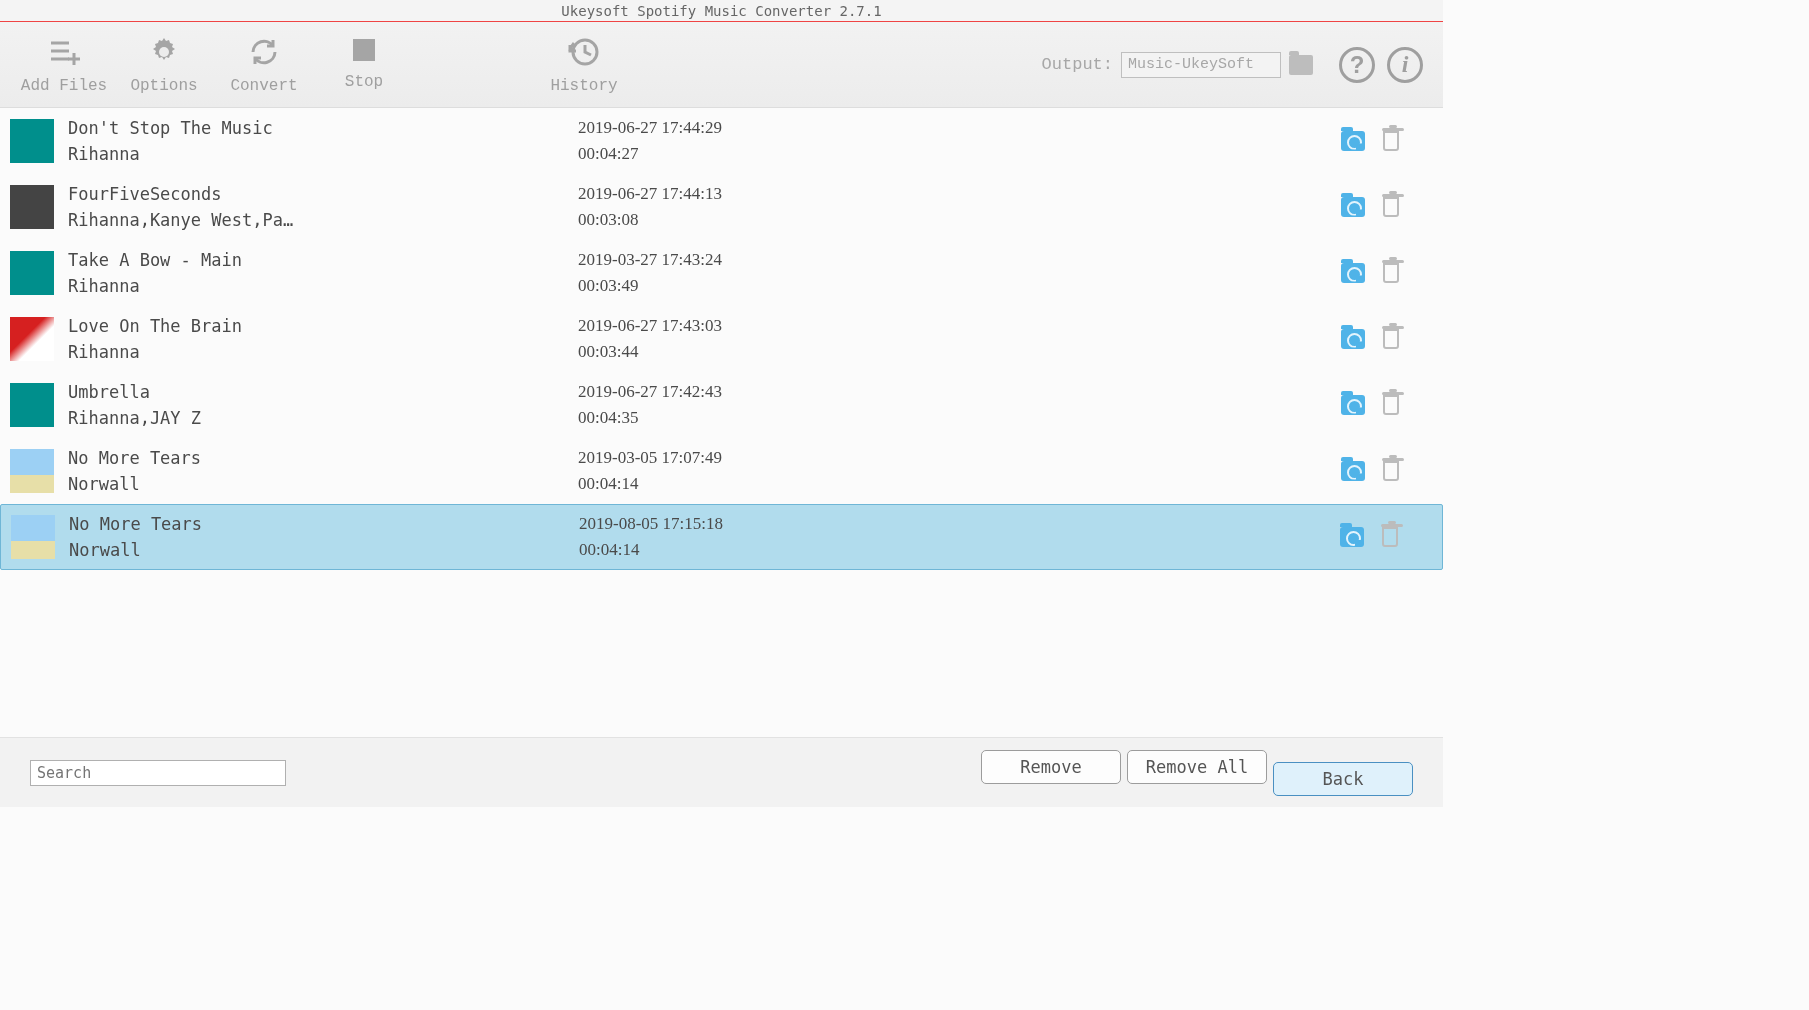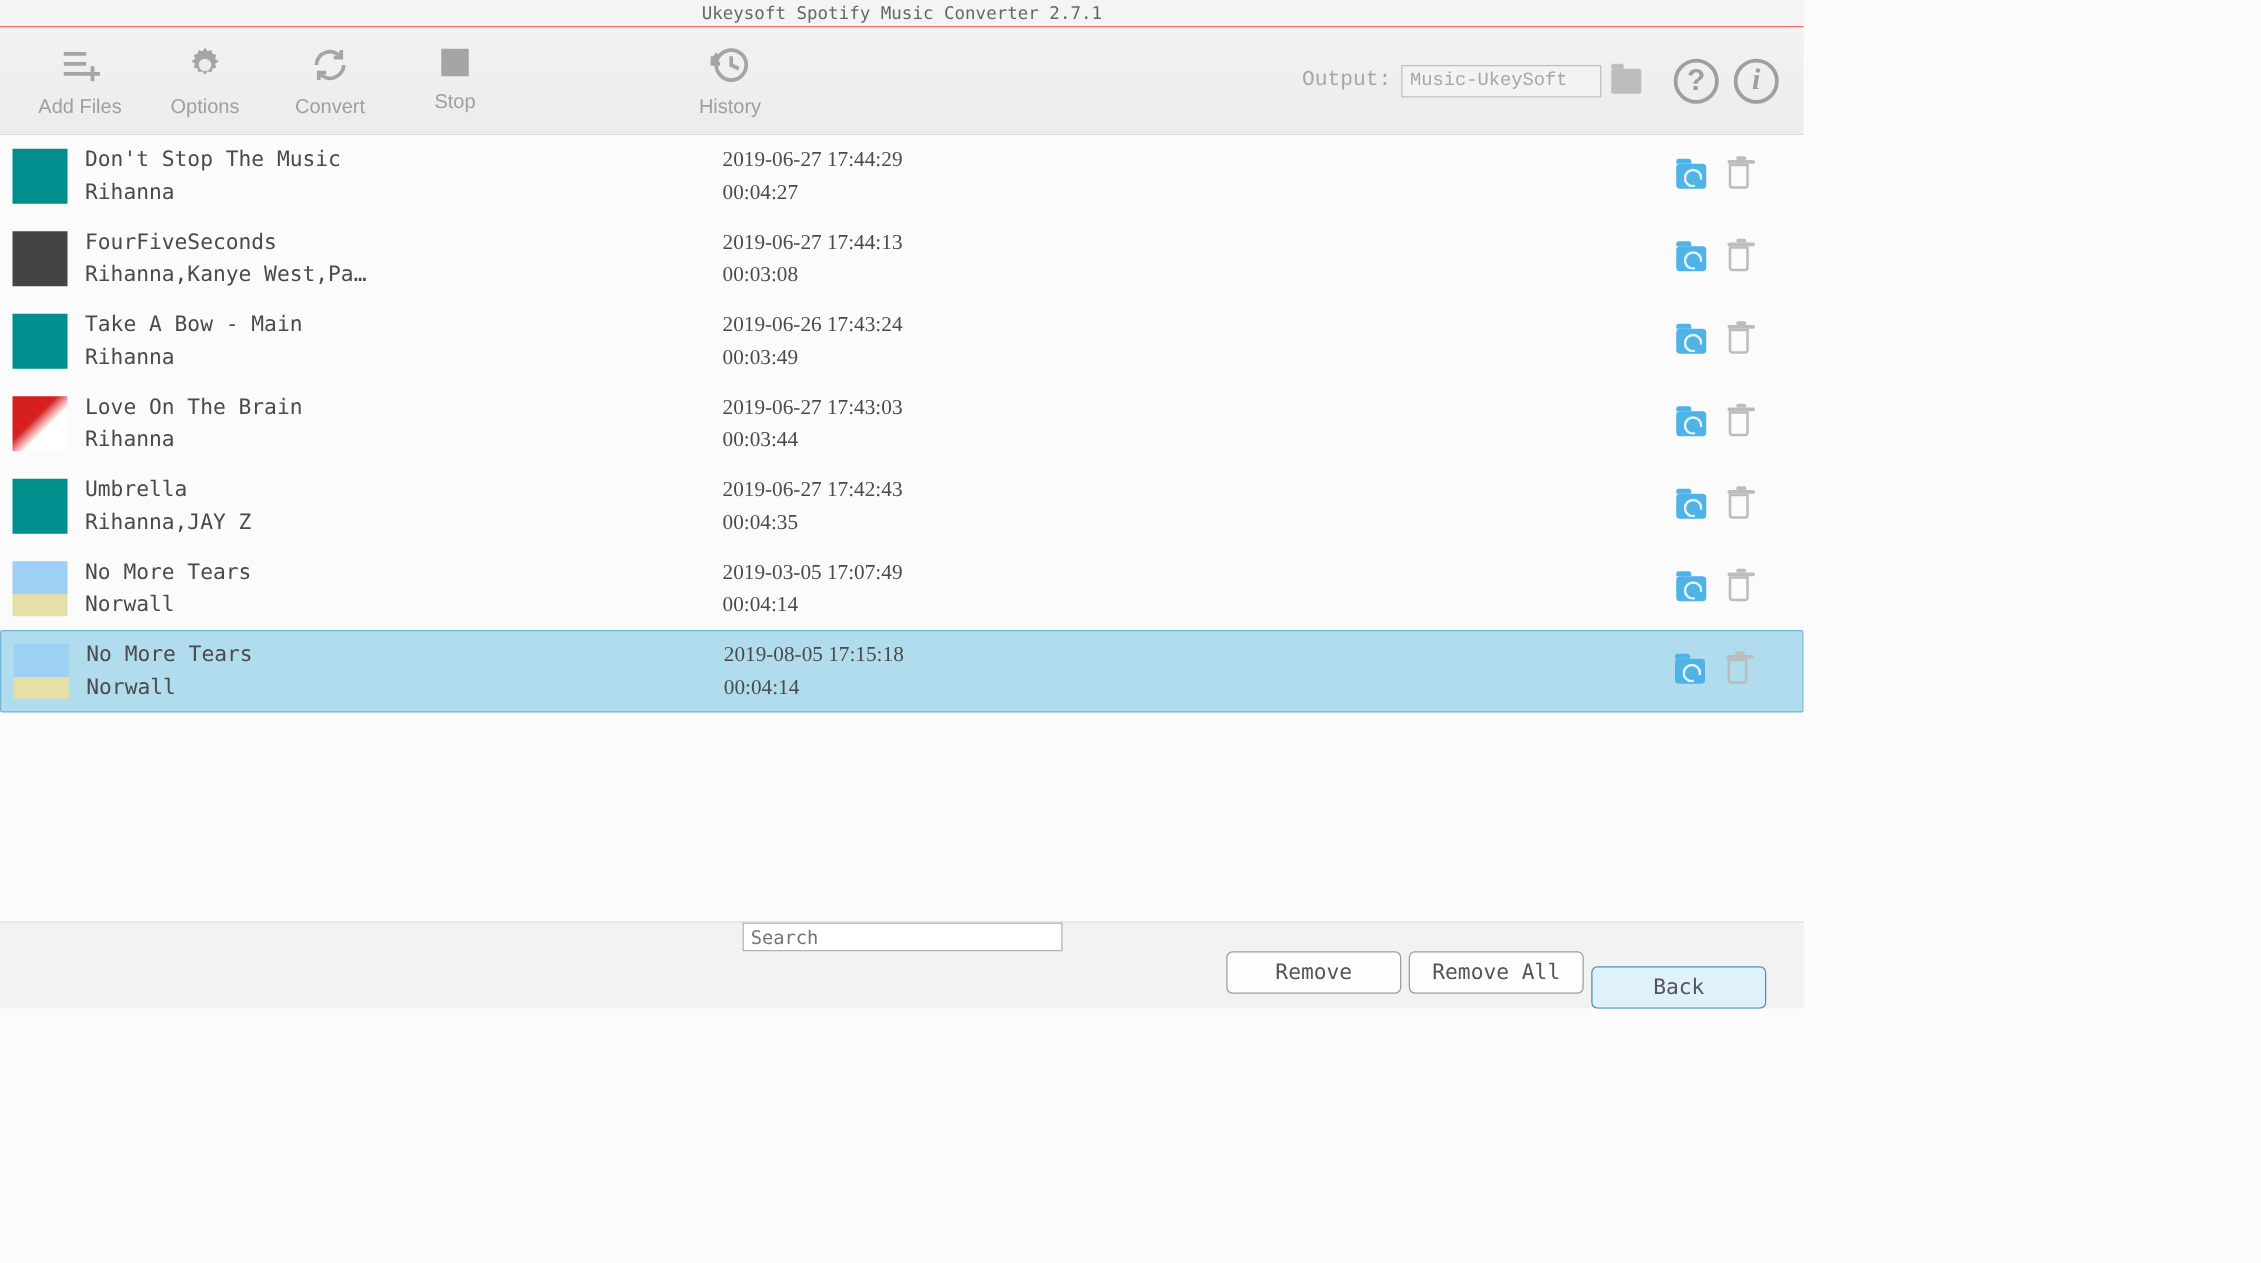--- a/index.html
+++ b/index.html
@@ -34,21 +34,21 @@
   .tbbtn {
     display: flex;
     flex-direction: column;
     align-items: center;
     justify-content: center;
     width: 100px;
     height: 80px;
     color: #9f9f9f;
     cursor: pointer;
     font-size: 16px;
-    font-family: Liberation Sans, sans-serif;
+    font-family: Liberation Mono, monospace;
   }
   .tbbtn svg, .tbbtn .icon-shape { width: 34px; height: 34px; margin-bottom: 8px; }
   .spacer { flex: 1; }
   .output-group {
     display: flex;
     align-items: center;
     color: #a7a7a7;
     font-size: 17px;
     gap: 8px;
     margin-right: 20px;
@@ -181,21 +181,20 @@
     background:#bcbcbc;
     border-radius:2px;
   }
   .footer {
     height: 70px;
     background: #f2f2f2;
     border-top: 1px solid #e2e2e2;
     display: flex;
     align-items: center;
     padding: 0 30px;
-    flex-direction: column;
   }
   .search {
     width: 256px;
     height: 26px;
     border: 1px solid #b0b0b0;
     background: #fff;
     font-size: 15px;
     padding: 0 6px;
     color: #888;
     font-family: "SimSun", monospace;
@@ -307,21 +306,21 @@
         <div class="recycle"></div>
       </div>
     </div>
     <div class="row">
       <span class="cover cov-teal"></span>
       <div class="songcol">
         <div class="title">Take A Bow - Main</div>
         <div class="artist">Rihanna</div>
       </div>
       <div class="datecol">
-        <div class="date">2019-06-26 17:43:24</div>
+        <div class="date">2019-03-27 17:43:24</div>
         <div class="dur">00:03:49</div>
       </div>
       <div class="actions">
         <div class="folder-mini"></div>
         <div class="recycle"></div>
       </div>
     </div>
     <div class="row">
       <span class="cover cov-anti"></span>
       <div class="songcol">

